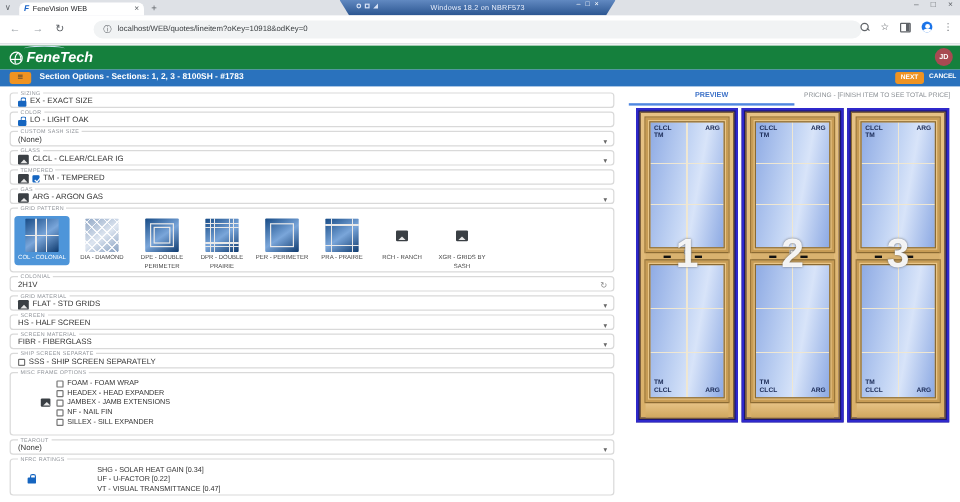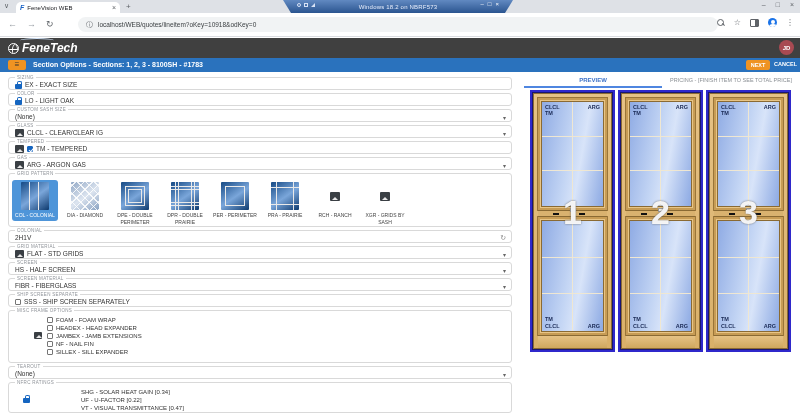--- a/index.html
+++ b/index.html
@@ -36,21 +36,21 @@
   .search-ic::after { content:""; position:absolute; left:5px; top:5px; width:3px; height:1px; background:#5f6368; transform:rotate(45deg); }
   .star-ic { font-size:8px; color:#5f6368; line-height:8px; }
   .panel-ic { width:9px; height:8px; border:1px solid #5f6368; border-radius:1px; position:relative; }
   .panel-ic::after { content:""; position:absolute; right:0; top:0; width:3px; height:100%; background:#5f6368; }
   .person-ic { width:9px; height:9px; border-radius:50%; background:#1a73e8; position:relative; overflow:hidden; }
   .person-ic::before { content:""; position:absolute; left:2.5px; top:1.5px; width:4px; height:4px; border-radius:50%; background:#fff; }
   .person-ic::after { content:""; position:absolute; left:0.5px; top:6px; width:8px; height:5px; border-radius:50%; background:#fff; }
   .kebab-ic { font-size:8px; color:#5f6368; line-height:8px; }
 
   
-  .appheader { position:absolute; left:0; top:38px; width:800px; height:20px; background:#404040; }
+  .appheader { position:absolute; left:0; top:38px; width:800px; height:20px; background:#15803d; }
   .logo { position:absolute; left:8px; top:3px; display:flex; align-items:center; }
   .globe-ic { width:11px; height:11px; border:1px solid #fff; border-radius:50%; position:relative; margin-right:3px; overflow:hidden; }
   .globe-ic::before { content:""; position:absolute; left:0; top:5px; width:11px; height:1px; background:#fff; }
   .globe-ic::after { content:""; position:absolute; left:3px; top:0; width:4px; height:10px; border:1px solid #fff; border-radius:50%; }
   .brand { color:#fff; font-size:12px; font-weight:bold; font-style:italic; position:relative; }
   .brand::before { content:""; position:absolute; left:-2px; top:-3px; width:34px; height:4px; border-top:1px solid #cfe0f5; border-radius:50%; }
   .avatar { position:absolute; right:6px; top:2px; width:15px; height:15px; border-radius:50%; background:#a84a52; color:#fff; font-size:6px; font-weight:bold; display:flex; align-items:center; justify-content:center; }
 
   
   .sectionbar { position:absolute; left:0; top:58px; width:800px; height:14px; background:#2a72bd; }

